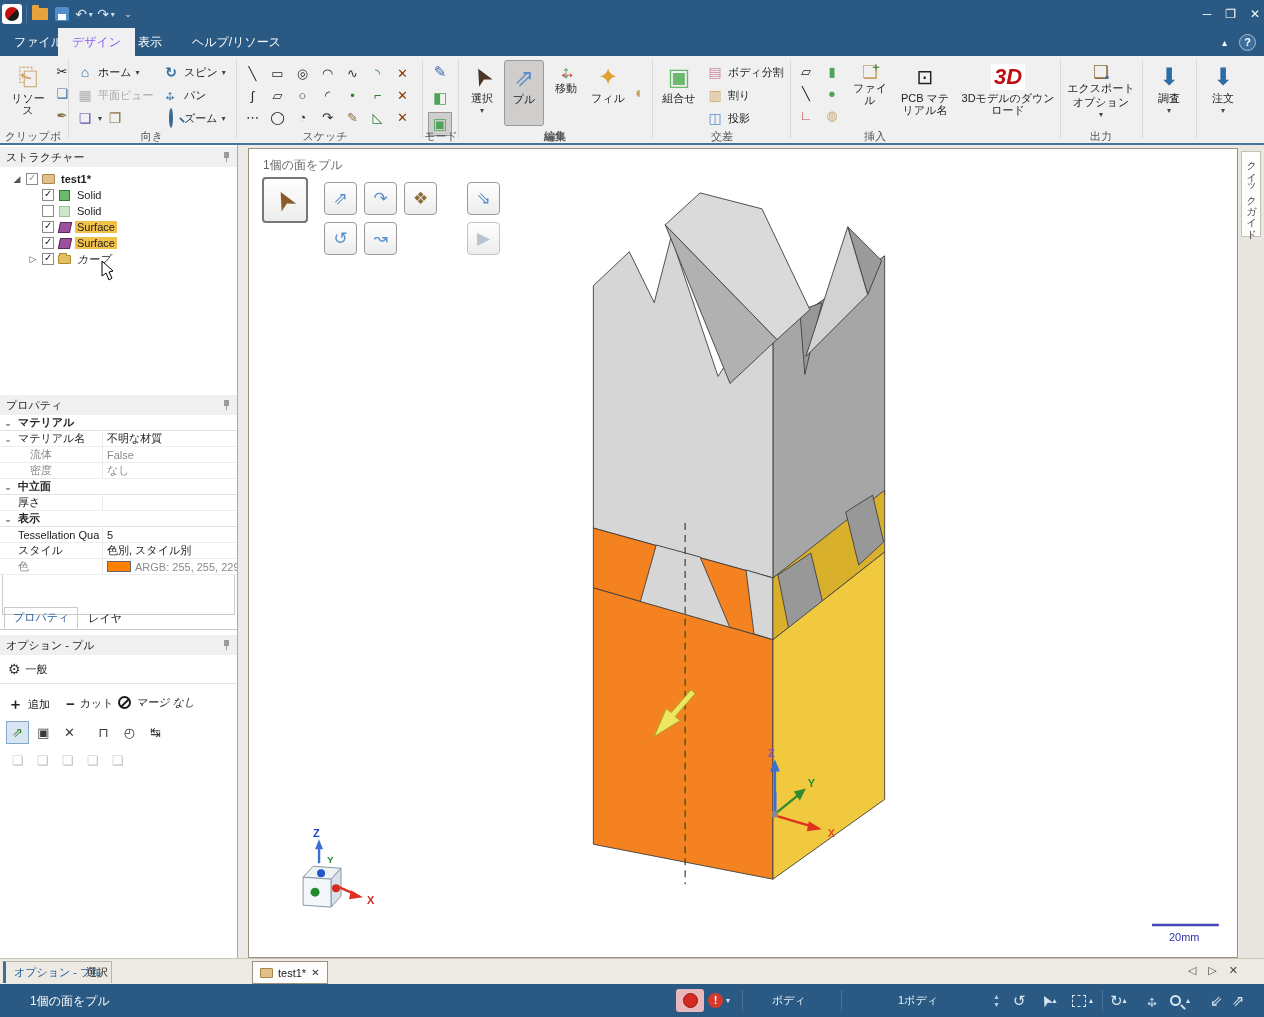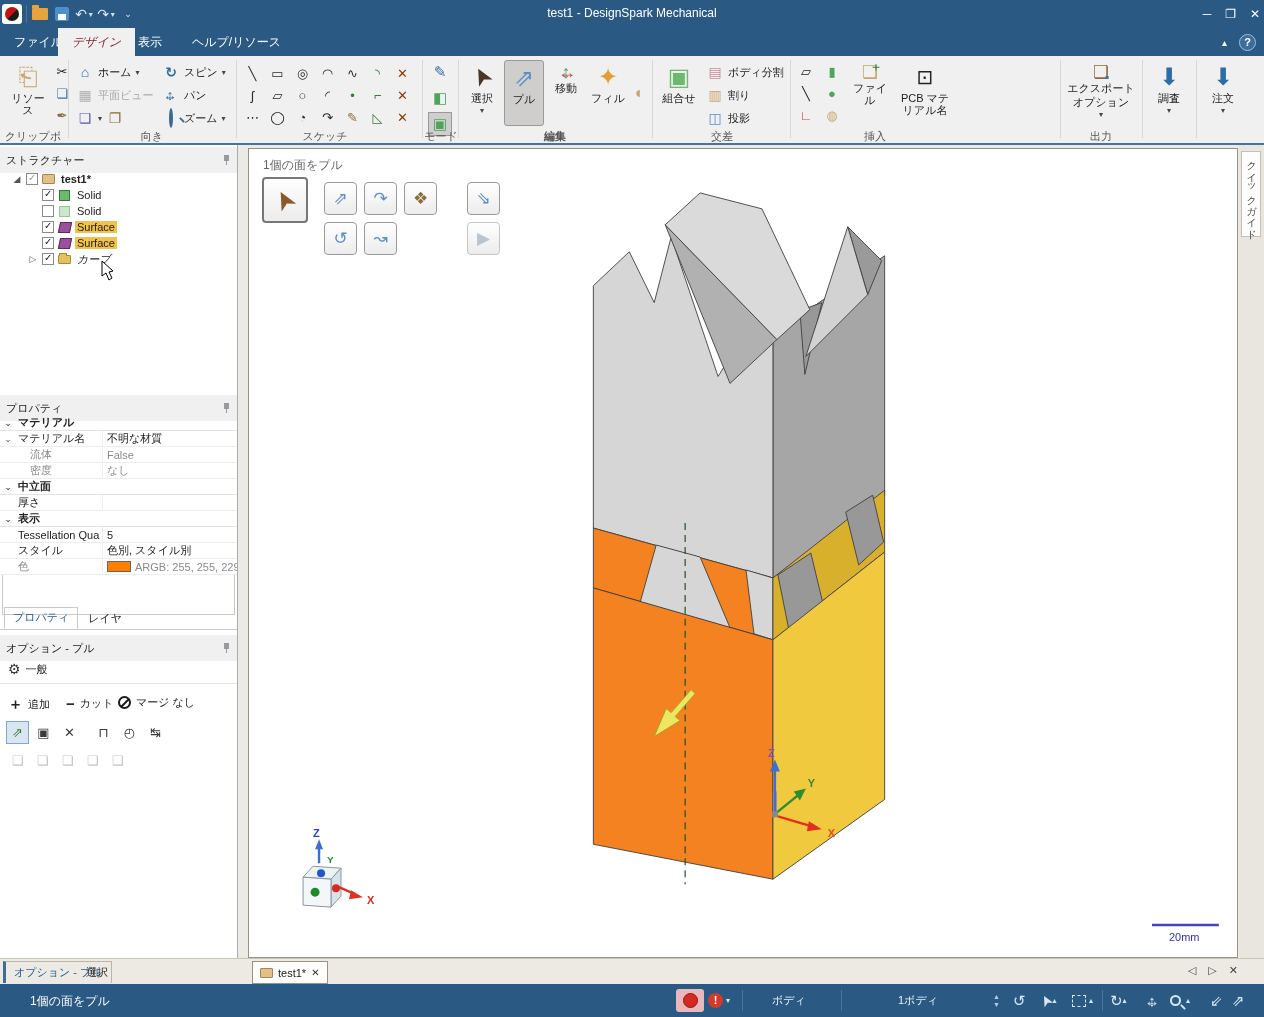--- a/index.html
+++ b/index.html
@@ -18,21 +18,21 @@
   .qat-folder::before { content:""; position:absolute; top:-3px; left:0; width:7px; height:3px; background:#E8A33D; border-radius:1px 1px 0 0; }
   .qat-save { width:14px; height:14px; background:#4D8FCC; border-radius:2px; position:relative; }
   .qat-save::after { content:""; position:absolute; left:3px; bottom:1px; width:8px; height:6px; background:#fff; }
   .drop::after { content:"▾"; font-size:8px; color:#cfe0ee; margin-left:2px; }
   .title-text { position:absolute; left:0; right:0; top:6px; text-align:center; font-size:12px; color:#fff; }
   .winbtns { position:absolute; right:4px; top:0; height:28px; display:flex; align-items:center; gap:14px; color:#fff; font-size:12px; }
 
   
   .tabrow { position:absolute; top:28px; left:0; width:1264px; height:28px; background:#2A5A83; }
   .mtab { position:absolute; top:0; height:28px; padding:0 14px; display:flex; align-items:center; color:#fff; font-size:12px; }
-  .mtab.active { background:#F0F0F0; color:#7f1d1d;font-style:italic; }
+  .mtab.active { background:#F0F0F0; color:#8b5cf6; }
   .tabrow-right { position:absolute; right:8px; top:0; height:28px; display:flex; align-items:center; gap:12px; }
   .collapse-caret { color:#fff; font-size:10px; }
   .help-circle { width:17px; height:17px; border-radius:50%; background:#3C6E99; border:1px solid #9FC1DB; color:#fff; font-size:11px; font-weight:bold; text-align:center; line-height:15px; }
 
   
   .ribbon { position:absolute; top:56px; left:0; width:1264px; height:89px; background:#F0F0F0; border-bottom:2px solid #47749F; }
   .rsep { position:absolute; top:4px; height:78px; width:1px; background:#D9D9D9; }
   .rlabel { position:absolute; top:73px; font-size:11px; color:#555; text-align:center; }
   .bigbtn { position:absolute; top:4px; width:44px; height:66px; display:flex; flex-direction:column; align-items:center; justify-content:flex-start; gap:2px; padding-top:4px; border-radius:3px; }
   .bigbtn .bi { font-size:24px; line-height:26px; }
@@ -45,21 +45,21 @@
   .caret { font-size:8px; color:#444; }
   .sketchgrid { position:absolute; left:240px; top:6px; width:178px; height:66px; display:grid; grid-template-columns:repeat(7,25px); grid-template-rows:repeat(3,22px); }
   .skicon { display:flex; align-items:center; justify-content:center; font-size:13px; color:#2b2b2b; }
   .modebtn { position:absolute; left:428px; width:24px; height:24px; display:flex; align-items:center; justify-content:center; font-size:15px; }
   .modebtn.sel { background:#CFCECD; border:1px solid #9a9a9a; }
   .threeD { color:#C01010; font-weight:bold; font-style:italic; font-size:22px; background:#fff; padding:0 3px; }
   .cube-glyph { color:#4FA45B; }
 
   
   .left-panel { position:absolute; top:145px; left:0; width:238px; height:813px; background:#fff; border-right:1px solid #ABABAB; }
-  .phead { position:absolute; left:0; width:237px; height:20px; background:#F0F0F0; display:flex; align-items:center; padding:13px 6px; color:#222;gap:48px; }
+  .phead { position:absolute; left:0; width:237px; height:20px; background:#F0F0F0; display:flex; align-items:center; padding:7px 6px; color:#222;gap:48px; }
   .phead .sp { flex:1; }
   .pin { position:relative; width:9px; height:12px; }
   .pin::before { content:""; position:absolute; top:1px; left:2px; width:5px; height:6px; background:#9a9a9a; }
   .pin::after { content:""; position:absolute; top:7px; left:4px; width:1px; height:4px; background:#9a9a9a; }
 
   .tree { position:absolute; top:22px; left:0; width:237px; }
   .titem { position:absolute; height:16px; display:flex; align-items:center; gap:4px; }
   .exp { width:10px; font-size:9px; color:#555; text-align:center; }
   .cb { width:12px; height:12px; border:1px solid #8a8a8a; background:#fff; position:relative; }
   .cb.ck::after { content:"✓"; position:absolute; left:1px; top:-2px; font-size:10px; color:#222; }
@@ -151,21 +151,20 @@
       <span class="qat-btn">
           <span class="qat-folder"></span>
         </span>
       <span class="qat-btn">
           <span class="qat-save"></span>
         </span>
       <span class="qat-btn drop">↶</span>
       <span class="qat-btn drop">↷</span>
       <span class="qat-btn" style="font-size:9px;">⌄</span>
     </div>
-    <div class="title-text">test1 - DesignSpark Mechanical</div>
     <div class="winbtns">
       <span>─</span>
       <span>❐</span>
       <span>✕</span>
     </div>
   </div>
 
   <div class="tabrow">
     <div class="mtab" style="left:0;">ファイル</div>
     <div class="mtab active" style="left:58px;">デザイン</div>
@@ -334,20 +333,24 @@
       <span class="bi overlap" style="font-size:18px;">
           <span style="color:#C9A36A;">❏</span>
           <span style="color:#2E7D32; font-size:13px; left:6px; top:-5px;">＋</span>
         </span>
       <span class="bl">ファイル</span>
     </div>
     <div class="bigbtn" style="left:896px; width:58px;">
       <span class="bi" style="font-size:20px;">⊡</span>
       <span class="bl">PCB マテリアル名</span>
     </div>
+    <div class="bigbtn" style="left:958px; width:100px;">
+      <span class="threeD">3D</span>
+      <span class="bl">3Dモデルのダウンロード</span>
+    </div>
     <div class="rlabel" style="left:792px; width:166px;">挿入</div>
     <div class="rsep" style="left:1060px;"></div>
 
     <div class="bigbtn" style="left:1064px; width:74px;">
       <span class="bi overlap" style="font-size:18px;">
           <span style="color:#8a6d3b;">❏</span>
           <span style="color:#3E6FA8; font-size:12px; left:6px; top:5px;">▪</span>
         </span>
       <span class="bl">エクスポート</span>
       <span class="bl">オプション</span>
@@ -506,21 +509,21 @@
     <div style="position:absolute; top:538px; left:0; width:237px; height:1px; background:#E3E3E3;"></div>
 
     <div class="optrow" style="top:550px; left:8px;">
       <span class="plusg">＋</span>
       <span>追加</span>
     </div>
     <div class="optrow" style="top:550px; left:66px;">
       <span class="minusg">−</span>
       <span>カット</span>
     </div>
-    <div class="optrow" style="top:550px; left:118px;">
+    <div class="optrow" style="top:550px; left:118px;font-style:italic;">
       <span class="no-icon"></span>
       <span>マージ なし</span>
     </div>
 
     <div class="optrow" style="top:576px; left:6px; gap:3px;">
       <span class="optbtn sel" style="color:#2E7D32;">⇗</span>
       <span class="optbtn">▣</span>
       <span class="optbtn">✕</span>
       <span class="optbtn" style="margin-left:8px;">⊓</span>
       <span class="optbtn">◴</span>

